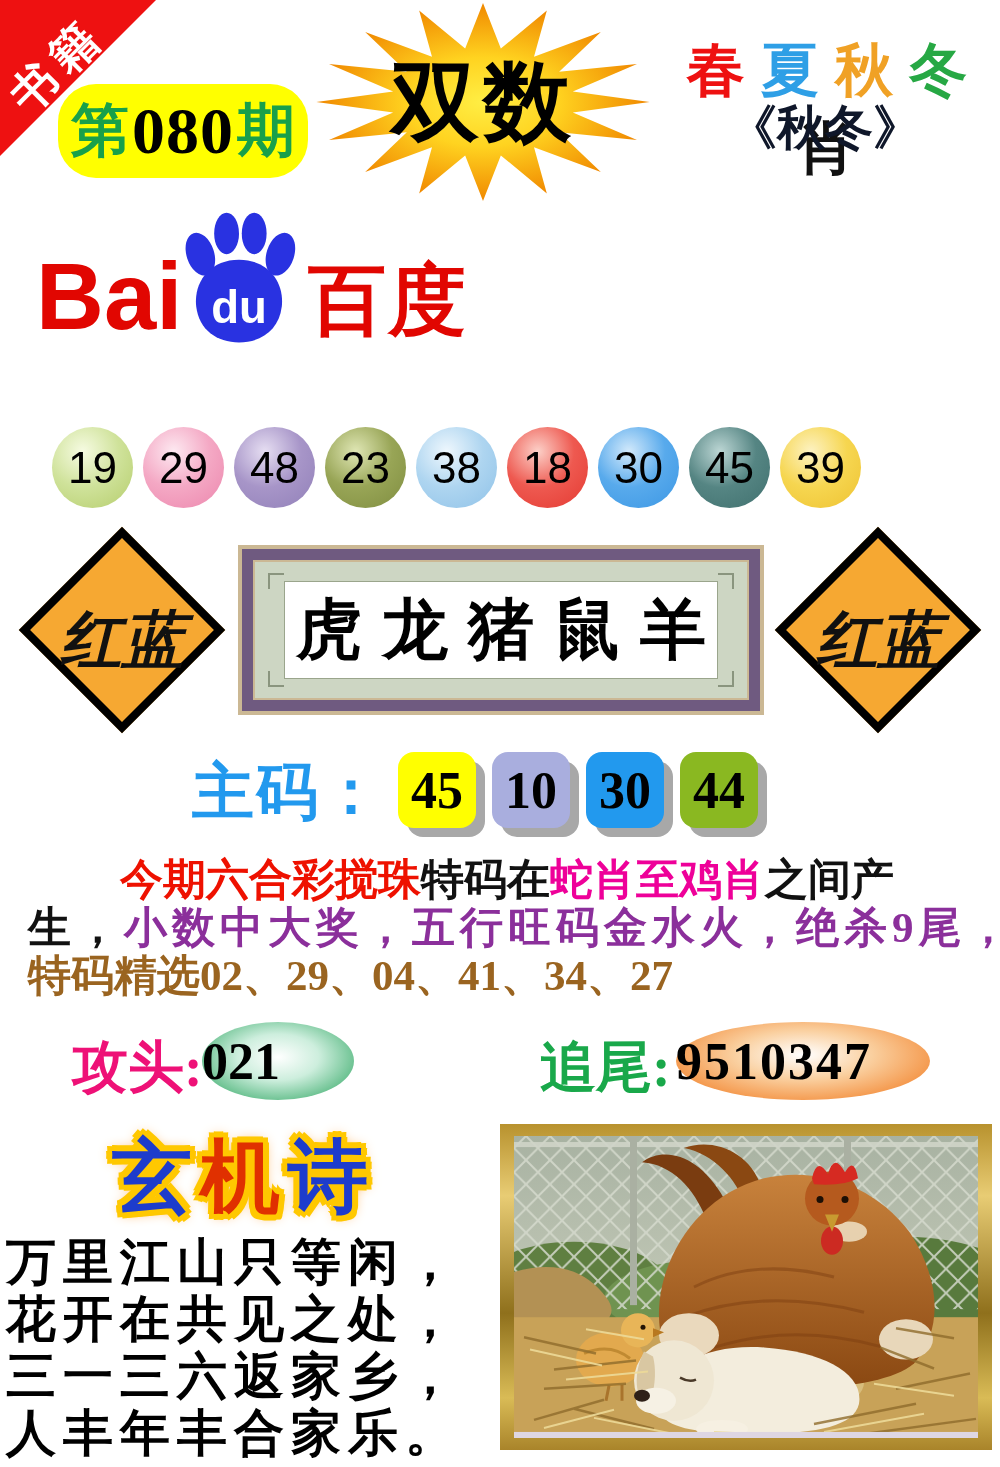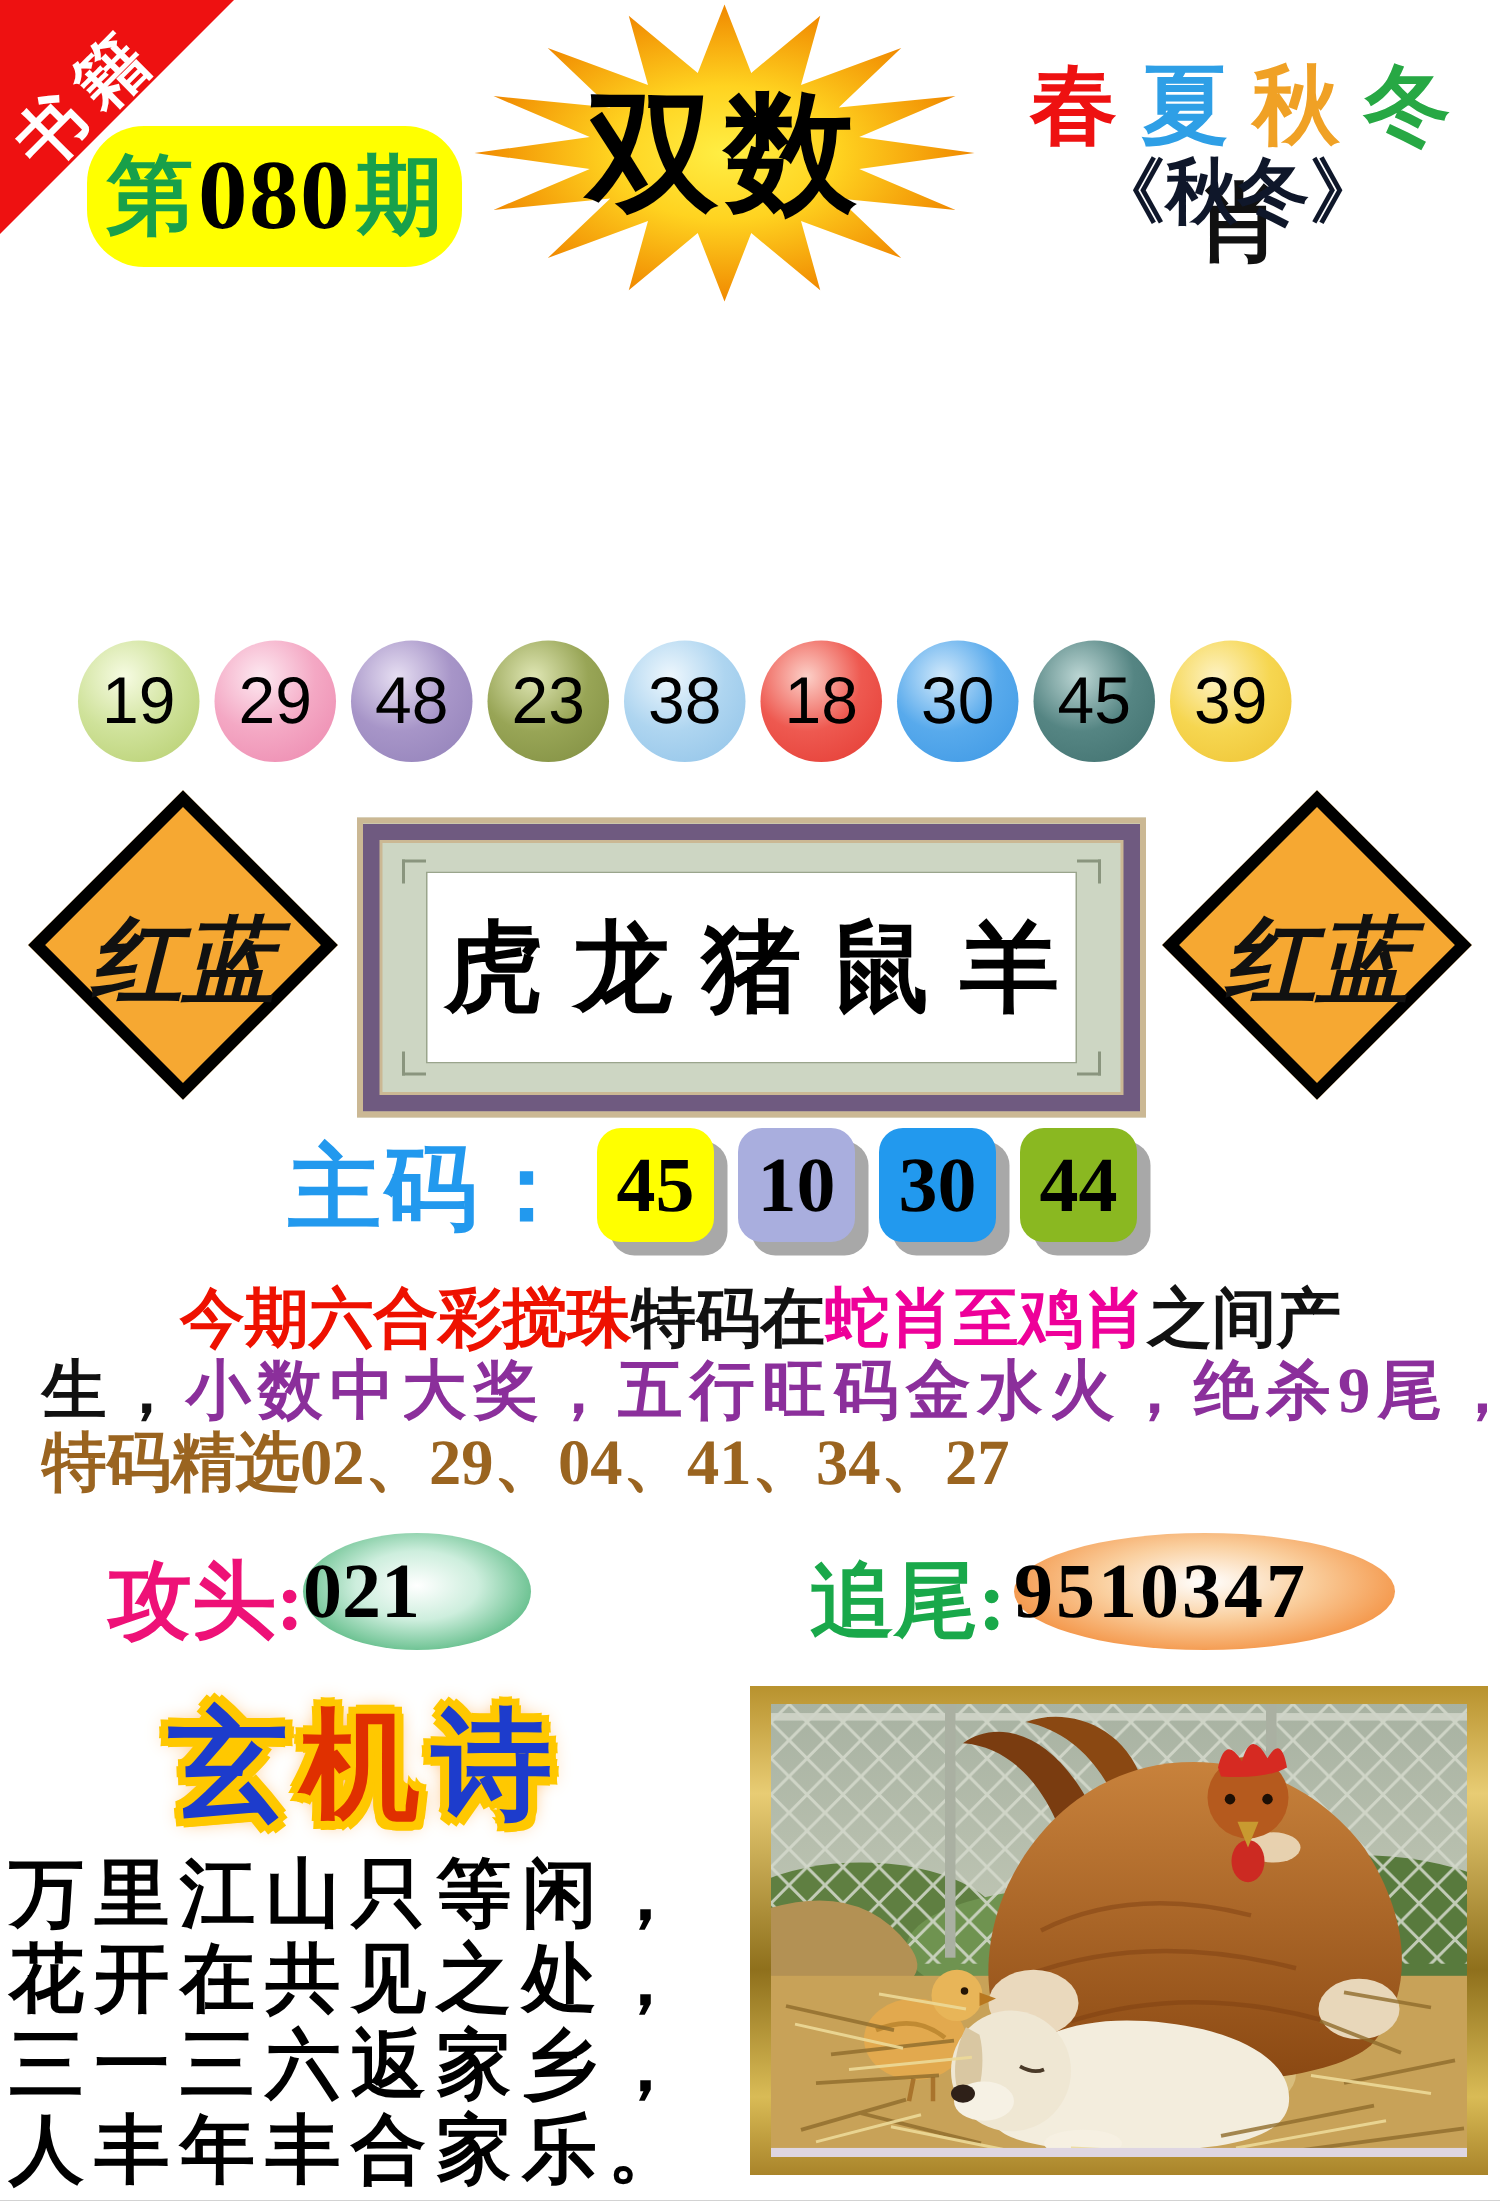--- a/index.html
+++ b/index.html
@@ -70,21 +70,21 @@
   .diamond { position:absolute; width:146px; height:146px; background:#f6a832;
              border:8px solid #000; transform:rotate(45deg); }
   .diamond-left  { left:49px;  top:557px; }
   .diamond-right { left:805px; top:557px; }
   .diamond-text { position:absolute; width:190px; text-align:center; font-size:62px;
                   font-weight:bold; color:#111; font-style:italic; top:598px; }
   .diamond-text-left { left:27px; }
   .diamond-text-right { left:783px; }
 
   
-  .scroll-frame { position:absolute; left:238px; top:545px; width:526px; height:200px;
+  .scroll-frame { position:absolute; left:238px; top:545px; width:526px; height:170px;
                   background:#cdd6c3; border:4px solid #cbb894;
                   box-shadow: inset 0 0 0 11px #6f5a80, inset 0 0 0 13px #cbb894; }
   .scroll-inner { position:absolute; left:42px; top:32px; right:42px; bottom:32px;
                   background:#fff; border:1px solid #9aa58c; display:flex; align-items:center;
                   justify-content:center; }
   .scroll-text { font-size:66px; font-weight:bold; color:#000; letter-spacing:20px;
                  padding-left:20px; white-space:nowrap; }
   .orn { position:absolute; width:16px; height:16px; }
   .orn-tl { left:26px; top:24px; border-left:2px solid #8a957e; border-top:2px solid #8a957e; }
   .orn-bl { left:26px; bottom:24px; border-left:2px solid #8a957e; border-bottom:2px solid #8a957e; }
@@ -177,20 +177,32 @@
 
   <div class="season-line">
     <span class="s1">春</span>
     <span class="s2">夏</span>
     <span class="s3">秋</span>
     <span class="s4">冬</span>
     <span class="s5">肖</span>
   </div>
   <div class="season-subtitle">《秋冬》</div>
 
+  <div class="baidu">
+    <span class="baidu-bai">Bai</span>
+    <svg class="baidu-paw" viewBox="0 0 100 100">
+      <ellipse cx="22" cy="32" rx="10" ry="16" fill="#2932e1" transform="rotate(-18 22 32)"></ellipse>
+      <ellipse cx="41" cy="17" rx="9" ry="15" fill="#2932e1"></ellipse>
+      <ellipse cx="61" cy="17" rx="9" ry="15" fill="#2932e1"></ellipse>
+      <ellipse cx="80" cy="32" rx="10" ry="16" fill="#2932e1" transform="rotate(18 80 32)"></ellipse>
+      <path d="M50,36 C29,36 17,52 19,70 C21,87 34,96 50,96 C66,96 79,87 81,70 C83,52 71,36 50,36 Z" fill="#2932e1"></path>
+      <text x="50" y="82" text-anchor="middle" font-size="33" font-weight="bold" font-family="Liberation Sans, sans-serif" fill="#ffffff">du</text>
+    </svg>
+    <span class="baidu-cn">百度</span>
+  </div>
 
 
   <div class="balls">
     <div class="ball b1">
         <span>19</span>
       </div>
     <div class="ball b2">
         <span>29</span>
       </div>
     <div class="ball b3">

